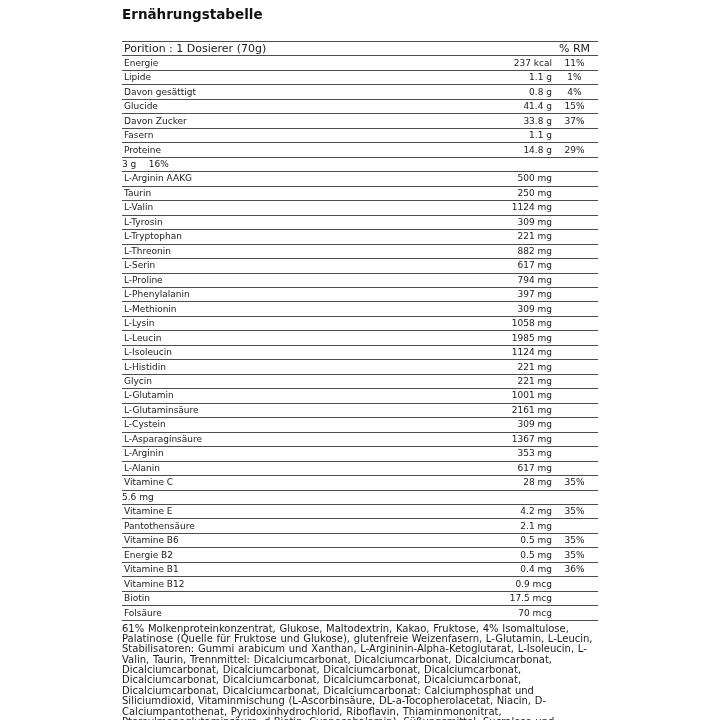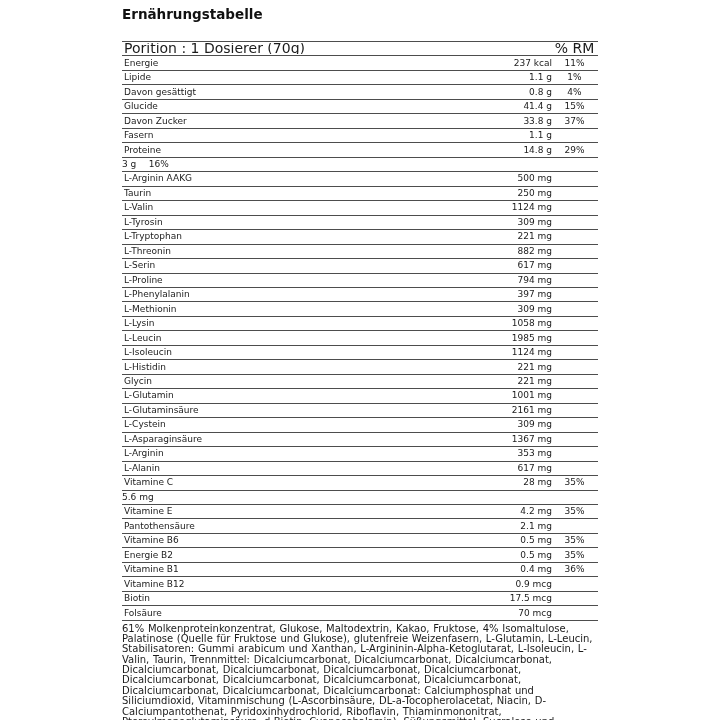--- a/index.html
+++ b/index.html
@@ -6,21 +6,21 @@
   html,body { width:720px; height:720px; background:#ffffff; }
   body { font-family:"DejaVu Sans","Liberation Sans",sans-serif; color:#1b1b1b; }
   .page { position:relative; width:720px; height:720px; background:#ffffff; overflow:hidden; }
   .content { position:absolute; left:122px; top:7px; width:476px; }
   .title { font-size:13.5px; font-weight:bold; line-height:15px; color:#111; margin-bottom:19px; }
   .ntable { border-top:1px solid #4d4d4d; }
   .row { display:flex; align-items:center; height:14.47px; border-bottom:1px solid #4d4d4d; font-size:9px; line-height:11px; color:#1b1b1b; }
   .row .label { flex:1; text-align:left; padding-left:2px; white-space:nowrap; overflow:hidden; }
   .row .val { text-align:right; white-space:nowrap; }
   .row .rm { width:46px; text-align:center; padding-right:1px; white-space:nowrap; }
-  .header-row .label, .header-row .rm { font-size:14px; }
+  .header-row .label, .header-row .rm { font-size:11px; }
   .ingredients { margin-top:3px; font-size:10px; line-height:10.35px; text-align:left; color:#1b1b1b; word-spacing:0.5px; }
 </style>
 </head>
 <body>
 
 <div class="page">
   <div class="content">
 
     <div class="title">Ernährungstabelle</div>
 

